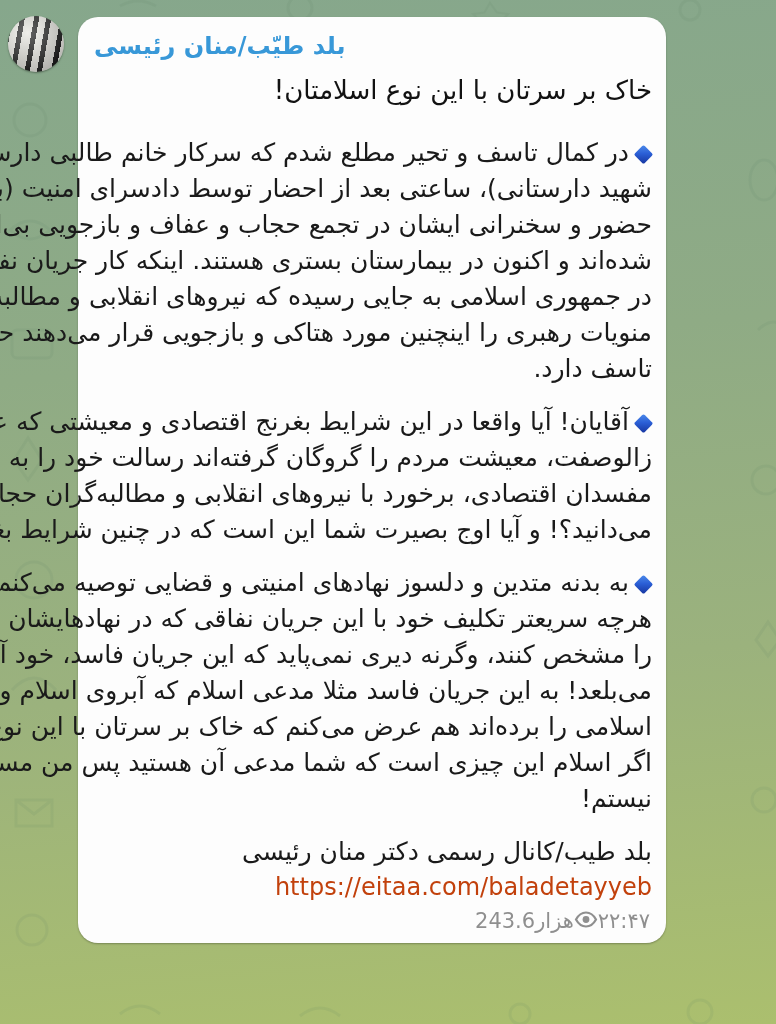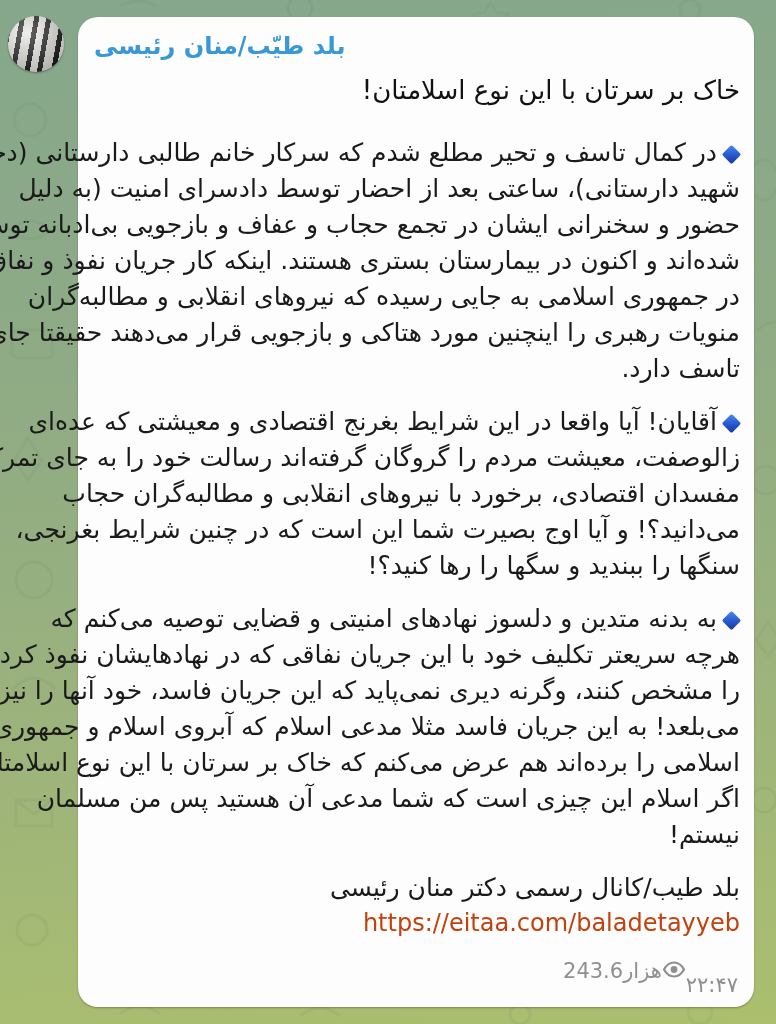--- a/index.html
+++ b/index.html
@@ -16,21 +16,21 @@
   .avatar{
     position:absolute; left:8px; top:16px; width:56px; height:56px;
     border-radius:50%;
     background:
       radial-gradient(circle at 35% 30%, rgba(255,255,255,.35), rgba(0,0,0,.25) 85%),
       repeating-linear-gradient(100deg,#121212 0 5px,#f0efe9 5px 12px,#1c1c1c 12px 17px,#e6e5df 17px 26px);
     box-shadow:0 1px 2px rgba(0,0,0,.35);
     cursor:pointer;
   }
   .bubble{
-    position:absolute; left:78px; top:17px; width:676px;
+    position:absolute; left:78px; top:17px; width:588px;
     background:#fdfdfd;
     border-radius:20px;
     box-shadow:0 1px 2px rgba(0,0,0,.28);
     padding:12px 14px 10px 16px;
   }
   .channel-name{
     direction:rtl; unicode-bidi:plaintext;
     text-align:left;
     color:#3898d8; font-size:24px; font-weight:700;
     line-height:34px; margin:0 0 8px 0;
@@ -65,21 +65,21 @@
   }
   .meta-row{
     direction:ltr;
     display:flex; align-items:center; justify-content:flex-end;
     gap:0; margin-top:5px; padding-right:2px;
     color:#8f8f8f; font-size:21px; line-height:24px;
   }
   .views-group{ display:flex; align-items:center; }
   .views-unit{ direction:rtl; }
   .eye-icon{ display:inline-block; }
-  .time{ letter-spacing:1px;margin-top:28px; }
+  .time{ letter-spacing:1px; }
 </style>
 </head>
 <body>
 
 <div class="chat-bg">
   <svg class="doodles" width="776" height="1024" viewBox="0 0 776 1024" fill="none" stroke="#5d7f62" stroke-opacity="0.22" stroke-width="3">
     <circle cx="30" cy="120" r="16"></circle>
     <path d="M10 230 q20 -18 40 0 q-20 18 -40 0 Z"></path>
     <rect x="12" y="330" width="40" height="28" rx="5"></rect>
     <path d="M14 460 l14 -22 14 22 -14 20 Z"></path>
@@ -116,21 +116,20 @@
         <div class="line"><span>شده‌اند و اکنون در بیمارستان بستری هستند. اینکه کار جریان نفوذ و نفاق</span></div>
         <div class="line"><span>در جمهوری اسلامی به جایی رسیده که نیروهای انقلابی و مطالبه‌گران</span></div>
         <div class="line"><span>منویات رهبری را اینچنین مورد هتاکی و بازجویی قرار می‌دهند حقیقتا جای</span></div>
         <div class="line"><span>تاسف دارد.</span></div>
       </div>
       <div class="para">
         <div class="line"><span class="diamond"></span><span>آقایان! آیا واقعا در این شرایط بغرنج اقتصادی و معیشتی که عده‌ای</span></div>
         <div class="line"><span>زالوصفت، معیشت مردم را گروگان گرفته‌اند رسالت خود را به جای تمرکز بر</span></div>
         <div class="line"><span>مفسدان اقتصادی، برخورد با نیروهای انقلابی و مطالبه‌گران حجاب</span></div>
         <div class="line"><span>می‌دانید؟! و آیا اوج بصیرت شما این است که در چنین شرایط بغرنجی،</span></div>
-        <div class="line"><span>سنگها را ببندید و سگها را رها کنید؟!</span></div>
       </div>
       <div class="para">
         <div class="line"><span class="diamond"></span><span>به بدنه متدین و دلسوز نهادهای امنیتی و قضایی توصیه می‌کنم که</span></div>
         <div class="line"><span>هرچه سریعتر تکلیف خود با این جریان نفاقی که در نهادهایشان نفوذ کرده</span></div>
         <div class="line"><span>را مشخص کنند، وگرنه دیری نمی‌پاید که این جریان فاسد، خود آنها را نیز</span></div>
         <div class="line"><span>می‌بلعد! به این جریان فاسد مثلا مدعی اسلام که آبروی اسلام و جمهوری</span></div>
         <div class="line"><span>اسلامی را برده‌اند هم عرض می‌کنم که خاک بر سرتان با این نوع اسلامتان!</span></div>
         <div class="line"><span>اگر اسلام این چیزی است که شما مدعی آن هستید پس من مسلمان</span></div>
         <div class="line"><span>نیستم!</span></div>
       </div>

